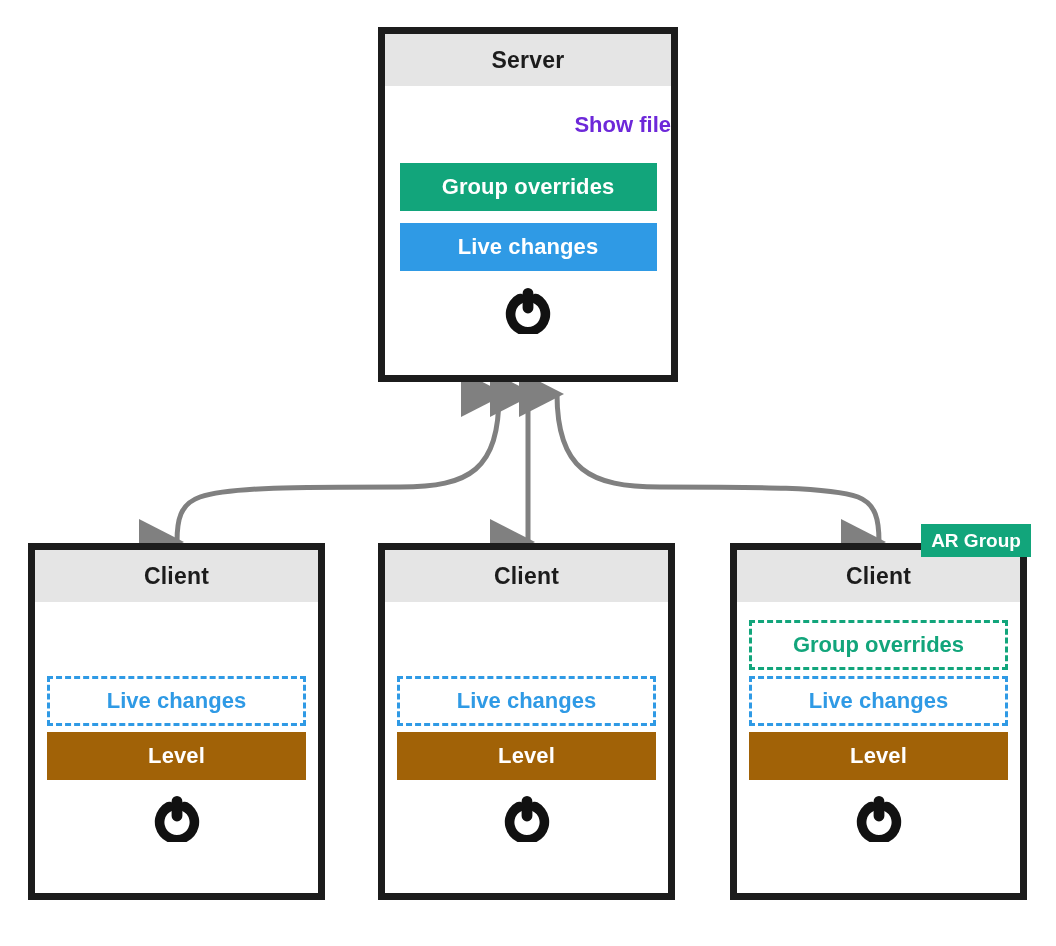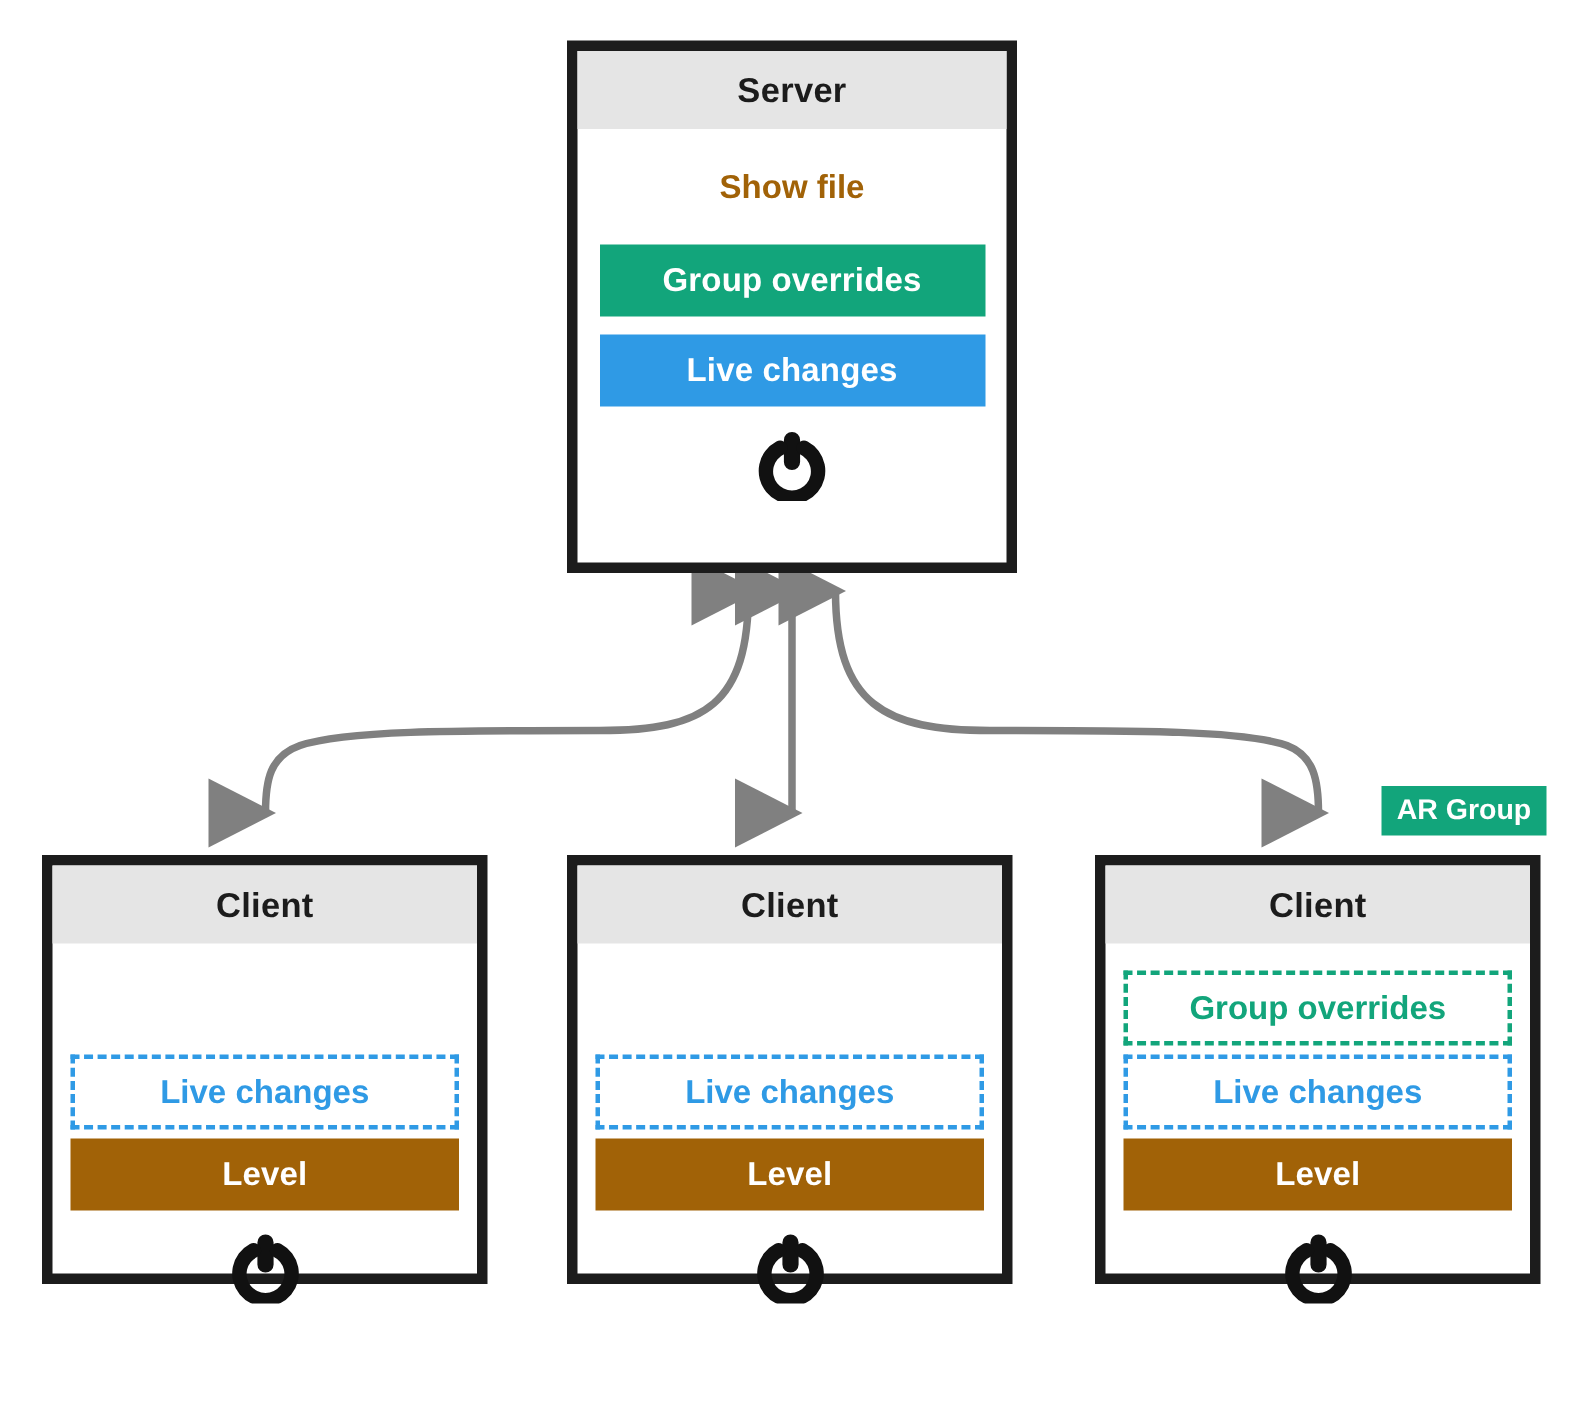--- a/index.html
+++ b/index.html
@@ -61,24 +61,24 @@
     left: 378px;
     top: 27px;
     width: 300px;
     height: 355px;
   }
   #server-node .node-header {
     height: 52px;
     line-height: 52px;
   }
   .plain-label {
-    text-align: center;
+    text-align: right;
     font-size: 22px;
     font-weight: bold;
-    color: #a16207;
+    color: #6d28d9;
   }
   .solid-bar {
     box-sizing: border-box;
     margin: 0 auto;
     text-align: center;
     color: #ffffff;
     font-size: 22px;
     font-weight: bold;
     letter-spacing: 0.1px;
   }
@@ -105,23 +105,23 @@
   
   .power-icon {
     display: block;
     margin: 0 auto;
   }
   #server-power-wrap { margin-top: 13px; }
   .client-power-wrap { margin-top: 12px; }
 
   
   .client-node {
-    top: 570px;
+    top: 543px;
     width: 297px;
-    height: 286px;
+    height: 357px;
   }
   #client-node-1 { left: 28px; }
   #client-node-2 { left: 378px; }
   #client-node-3 { left: 730px; }
   .client-node .node-header {
     height: 52px;
     line-height: 52px;
   }
 
   

